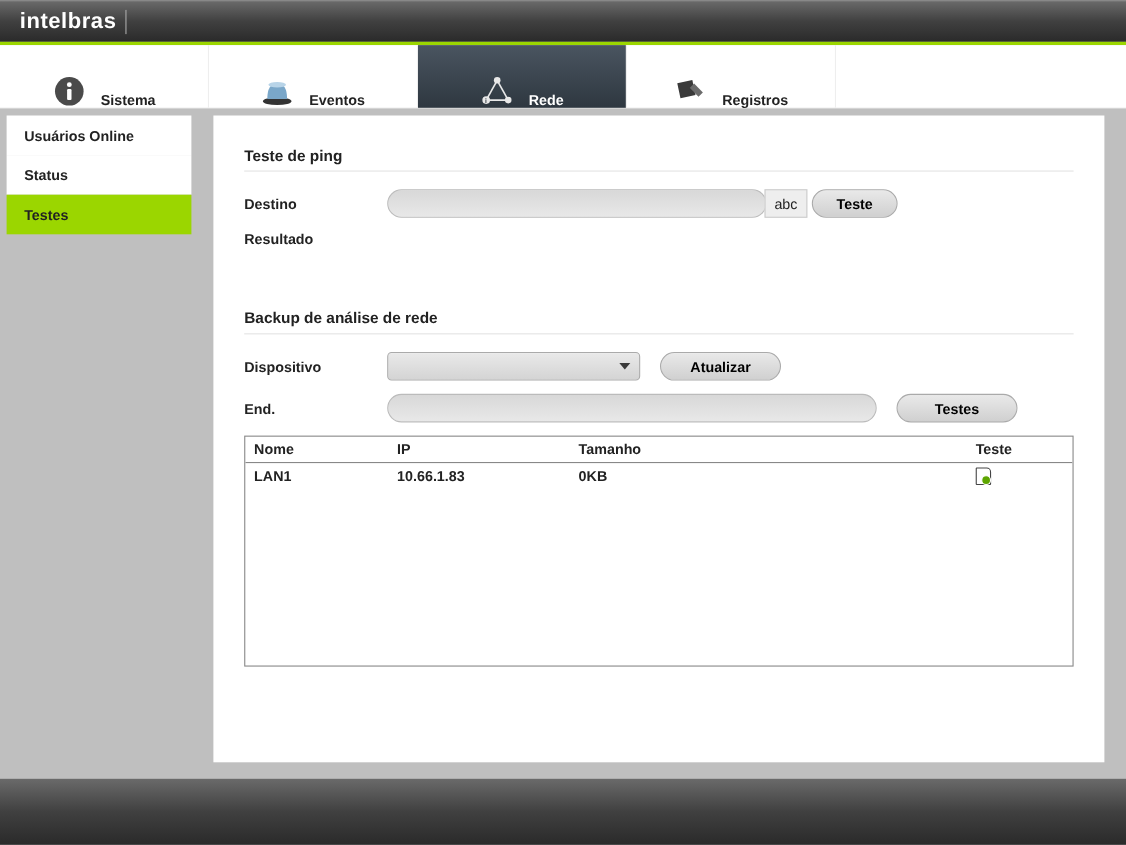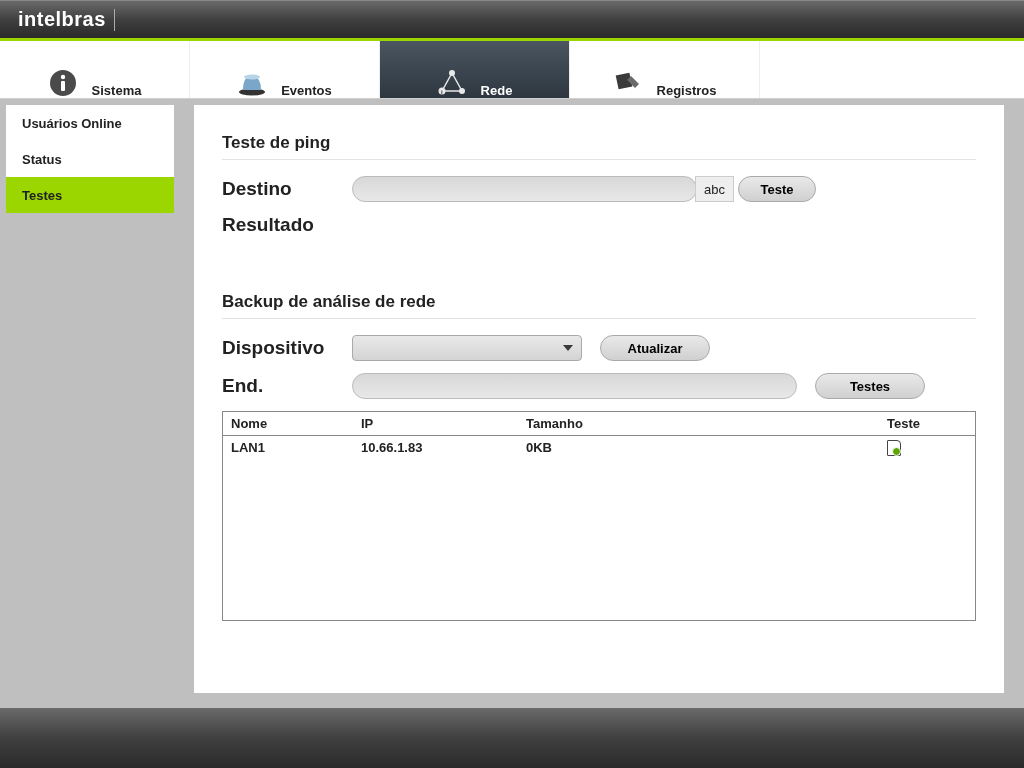--- a/index.html
+++ b/index.html
@@ -92,35 +92,35 @@
     background: #9bd600;
   }
   .panel {
     flex: 1;
     background: #fff;
     margin-right: 14px;
     padding: 28px 28px 18px 28px;
     font-weight: bold;
   }
   .section-title {
-    font-size: 17px;
+    font-size: 14px;
     margin-bottom: 6px;
   }
   .section-underline {
     border-bottom: 1px solid #e3e3e3;
     margin-bottom: 16px;
   }
   .form-row {
     display: flex;
     align-items: center;
     margin-bottom: 12px;
   }
   .form-label {
     width: 130px;
-    font-size: 19px;
+    font-size: 13px;
   }
   .pill-input {
     height: 26px;
     background: linear-gradient(to bottom, #d8d8d8, #e8e8e8);
     border: 1px solid #bbb;
     border-radius: 13px;
     width: 345px;
     padding: 0 10px;
     font-size: 13px;
     outline: none;

